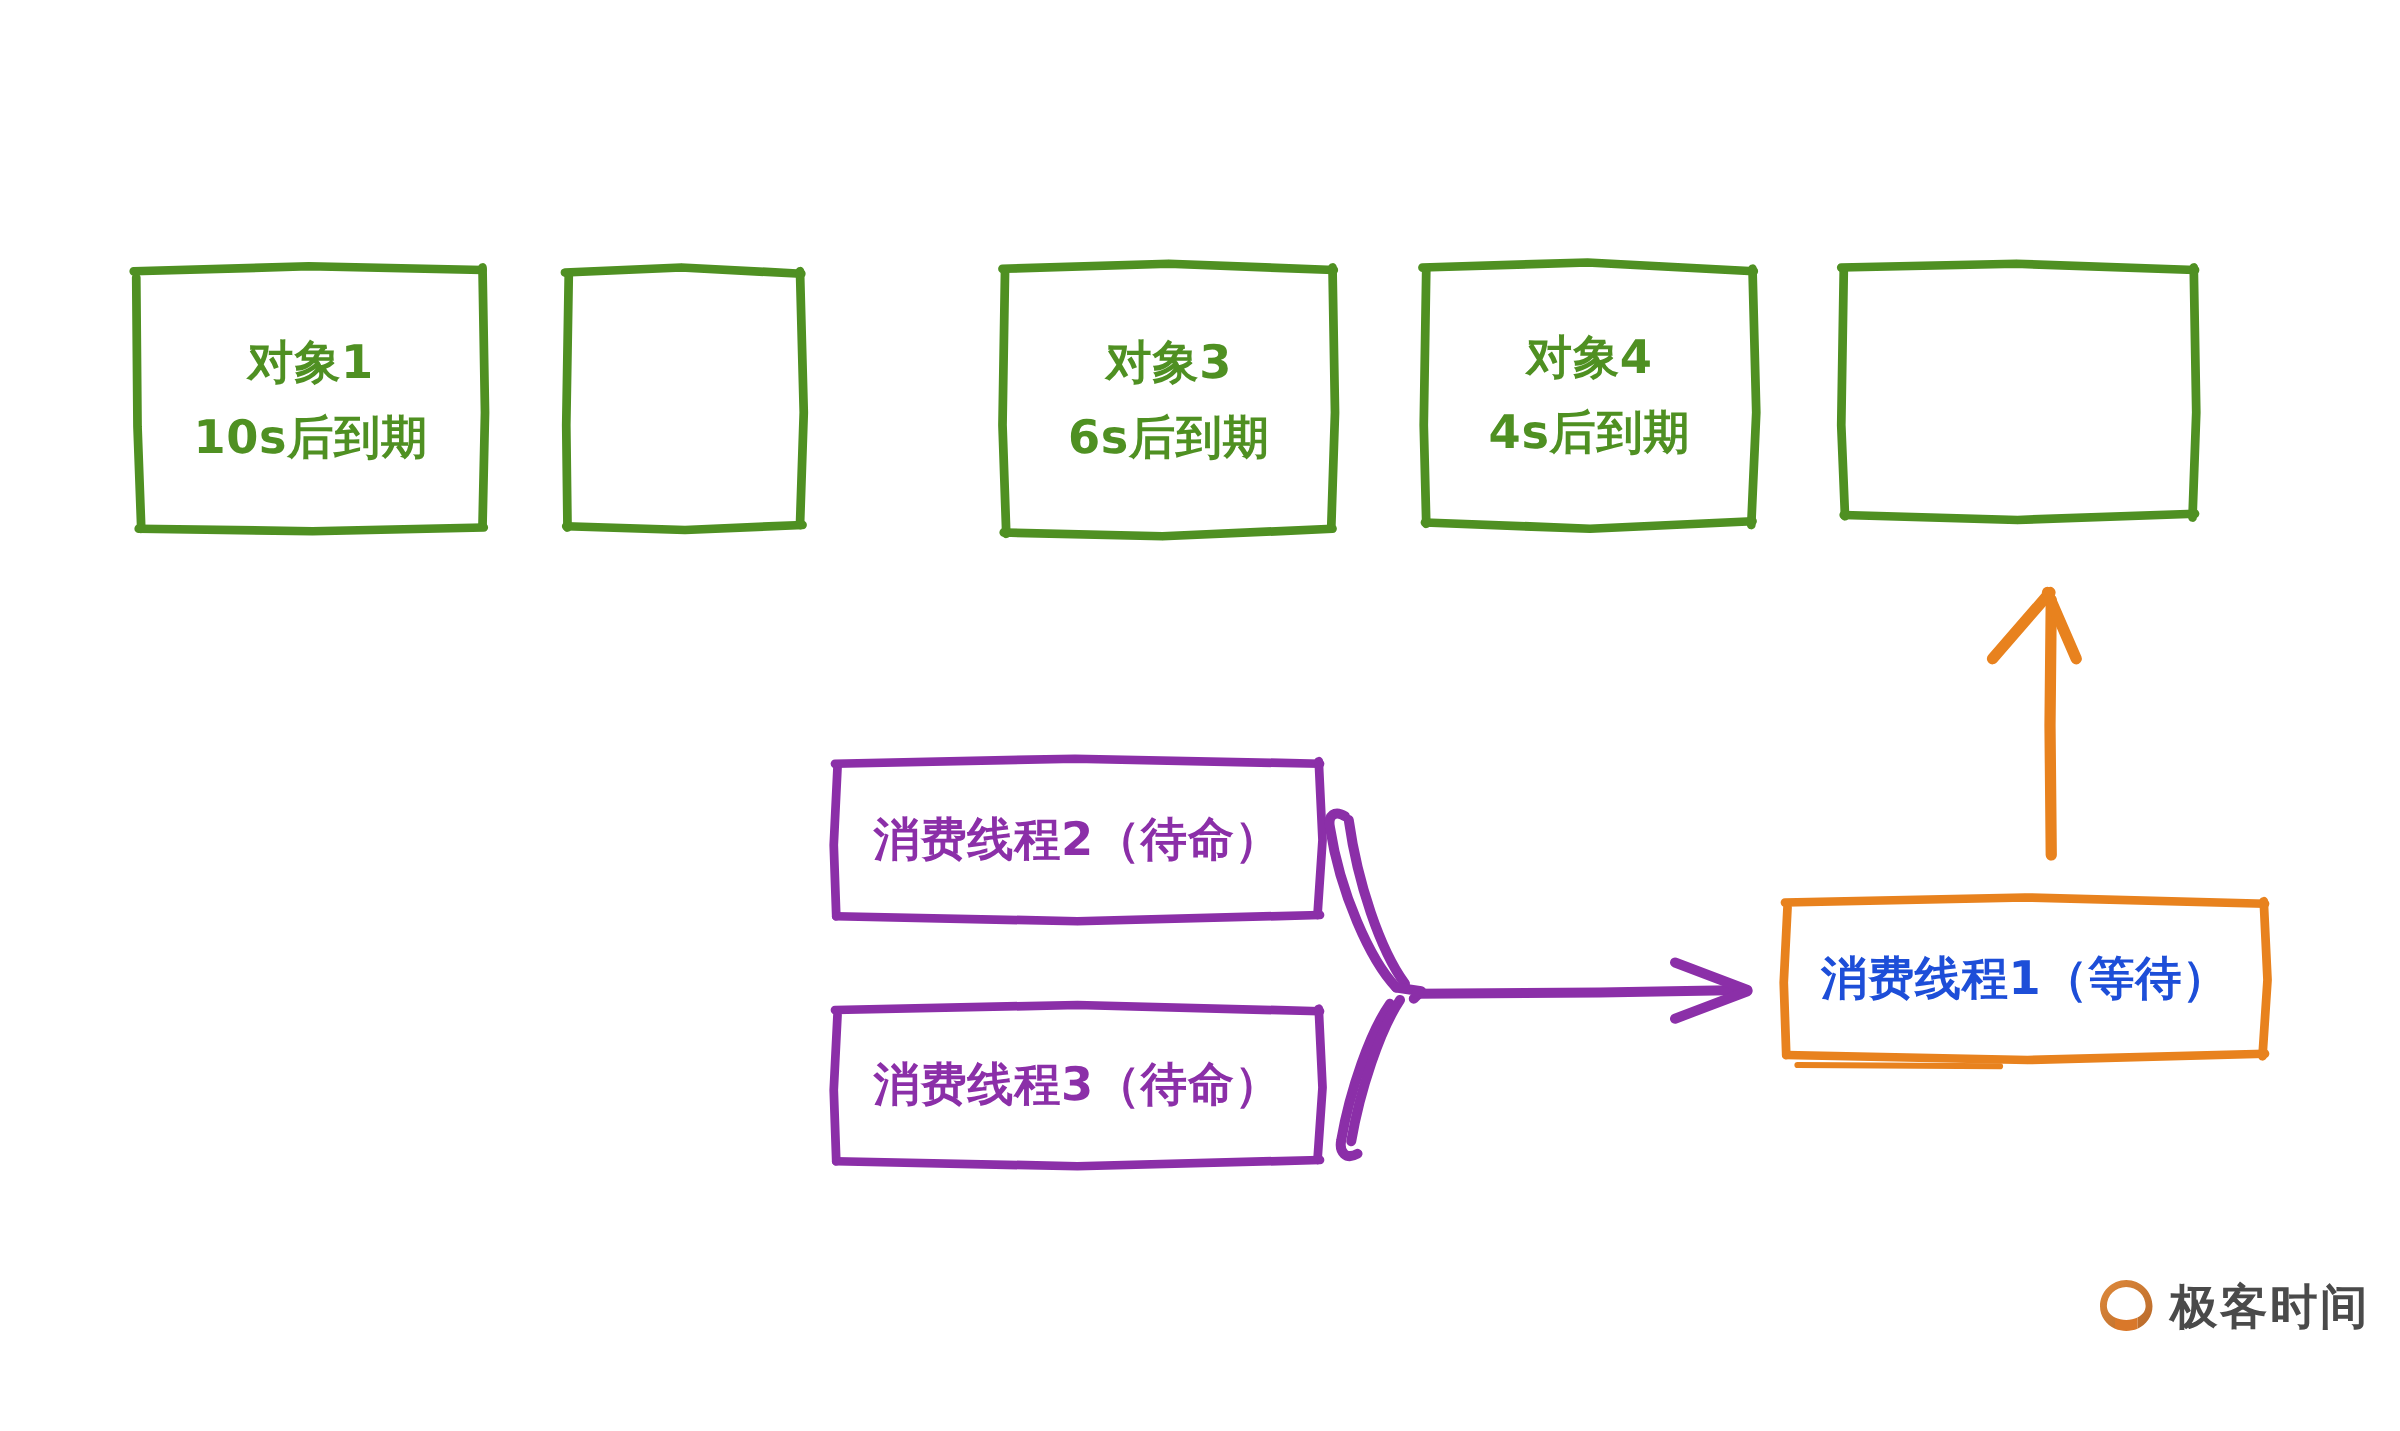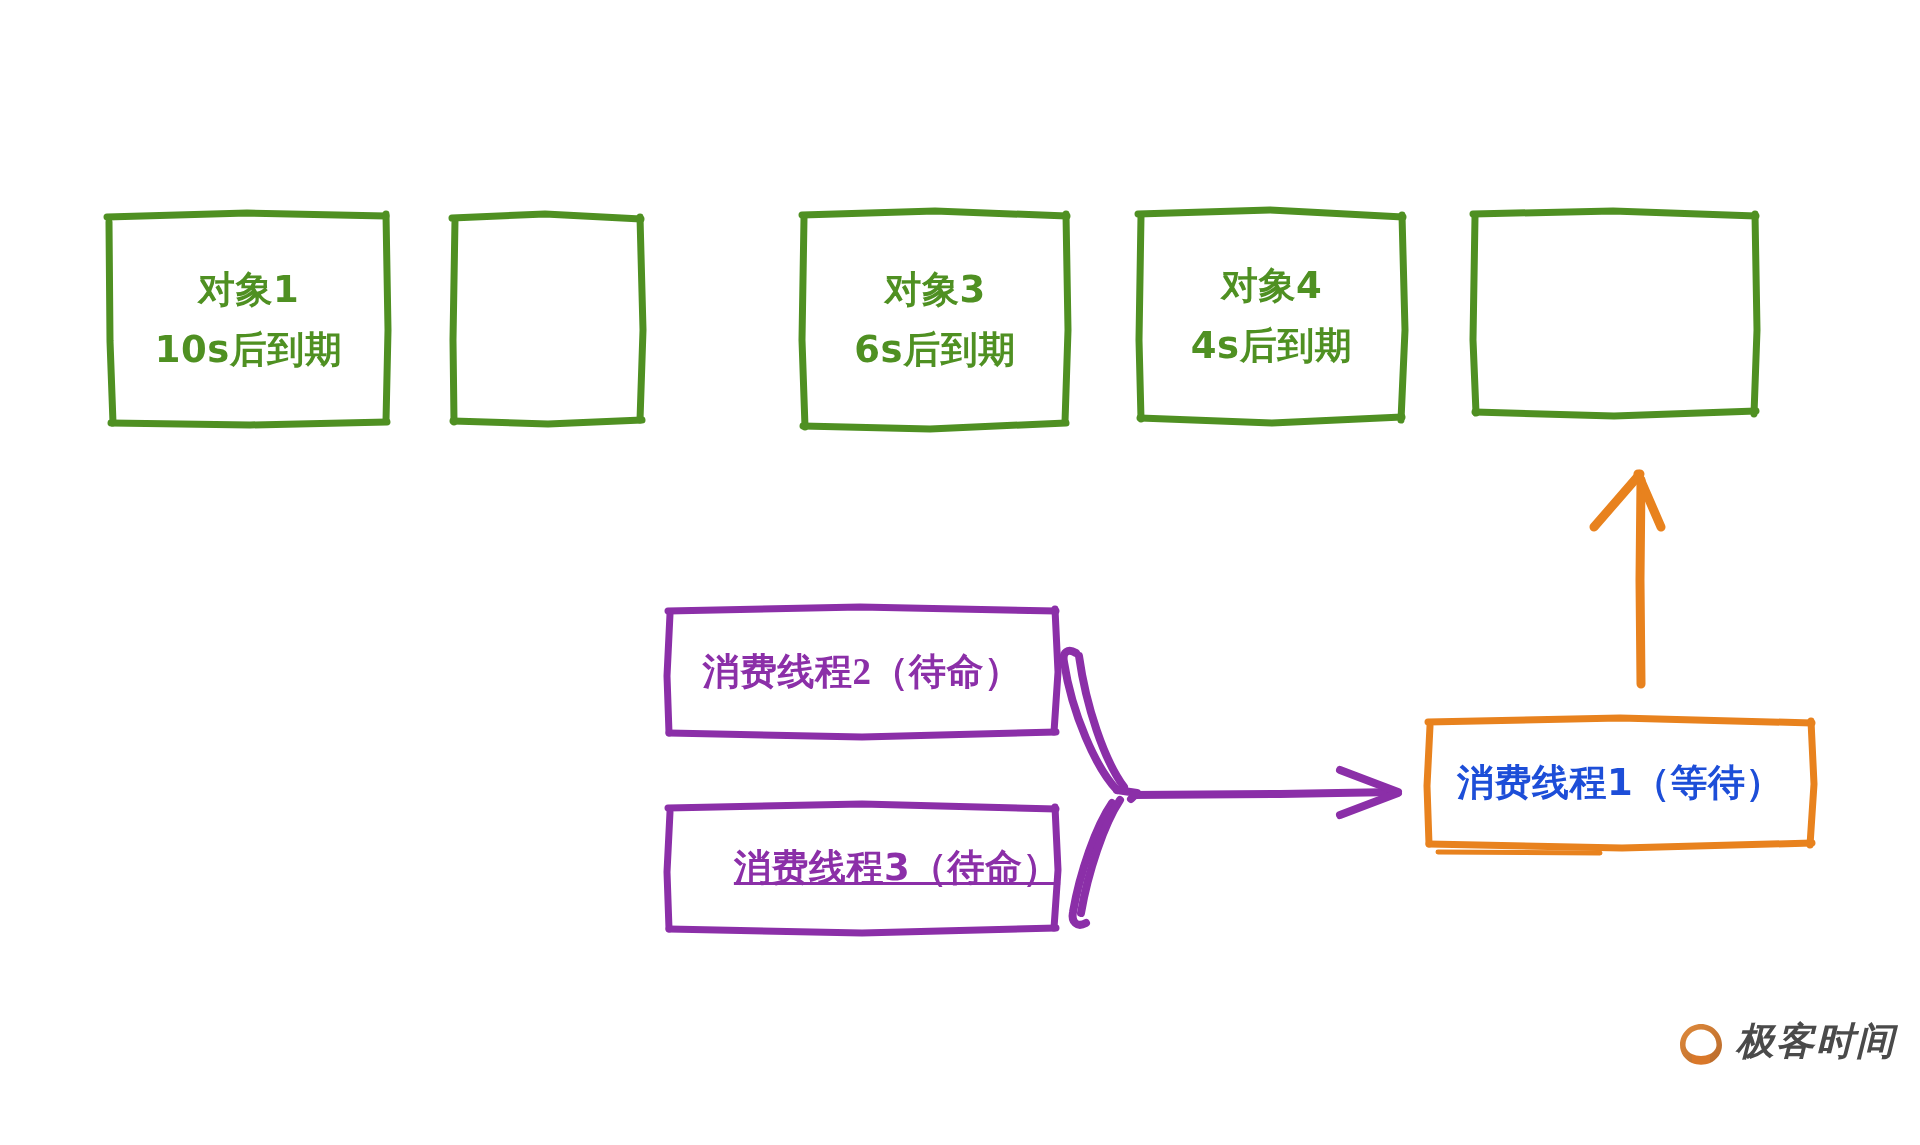--- a/index.html
+++ b/index.html
@@ -72,22 +72,22 @@
     font-weight: 600;
     letter-spacing: 0.5px;
   }
 
   
   #watermark {
     position: absolute;
     left: 1678px;
     top: 1022px;
     display: flex;
+    align-items: center;
     gap: 12px;
-    font-style: italic;
   }
   #watermark .wm-text {
     font-size: 38px;
     font-weight: 700;
     color: #4a4a4a;
     letter-spacing: 2px;
     line-height: 1;
   }
 </style>
 </head>
@@ -193,25 +193,25 @@
     <div class="obj-line1">对象3</div>
     <div class="obj-line2">6s后到期</div>
   </div>
 
   <div class="node obj-box" style="left:1139px; top:213px; width:265px; height:206px;">
     <div class="obj-line1">对象4</div>
     <div class="obj-line2">4s后到期</div>
   </div>
 
 
-  <div class="node thread-box" style="left:668px; top:610px; width:388px; height:124px;font-family:Liberation Serif, serif;">
+  <div class="node thread-box" style="left:668px; top:610px; width:388px; height:124px;">
     <div>消费线程2（待命）</div>
   </div>
 
-  <div class="node thread-box" style="left:703px; top:807px; width:388px; height:122px;text-decoration:underline;">
+  <div class="node thread-box" style="left:668px; top:807px; width:388px; height:122px;">
     <div>消费线程3（待命）</div>
   </div>
 
   <div class="node waiting-box" style="left:1428px; top:721px; width:384px; height:124px;">
     <div>消费线程1（等待）</div>
   </div>
 
   <div id="watermark">
     <svg width="46" height="46" viewBox="0 0 46 46">
       <defs>

